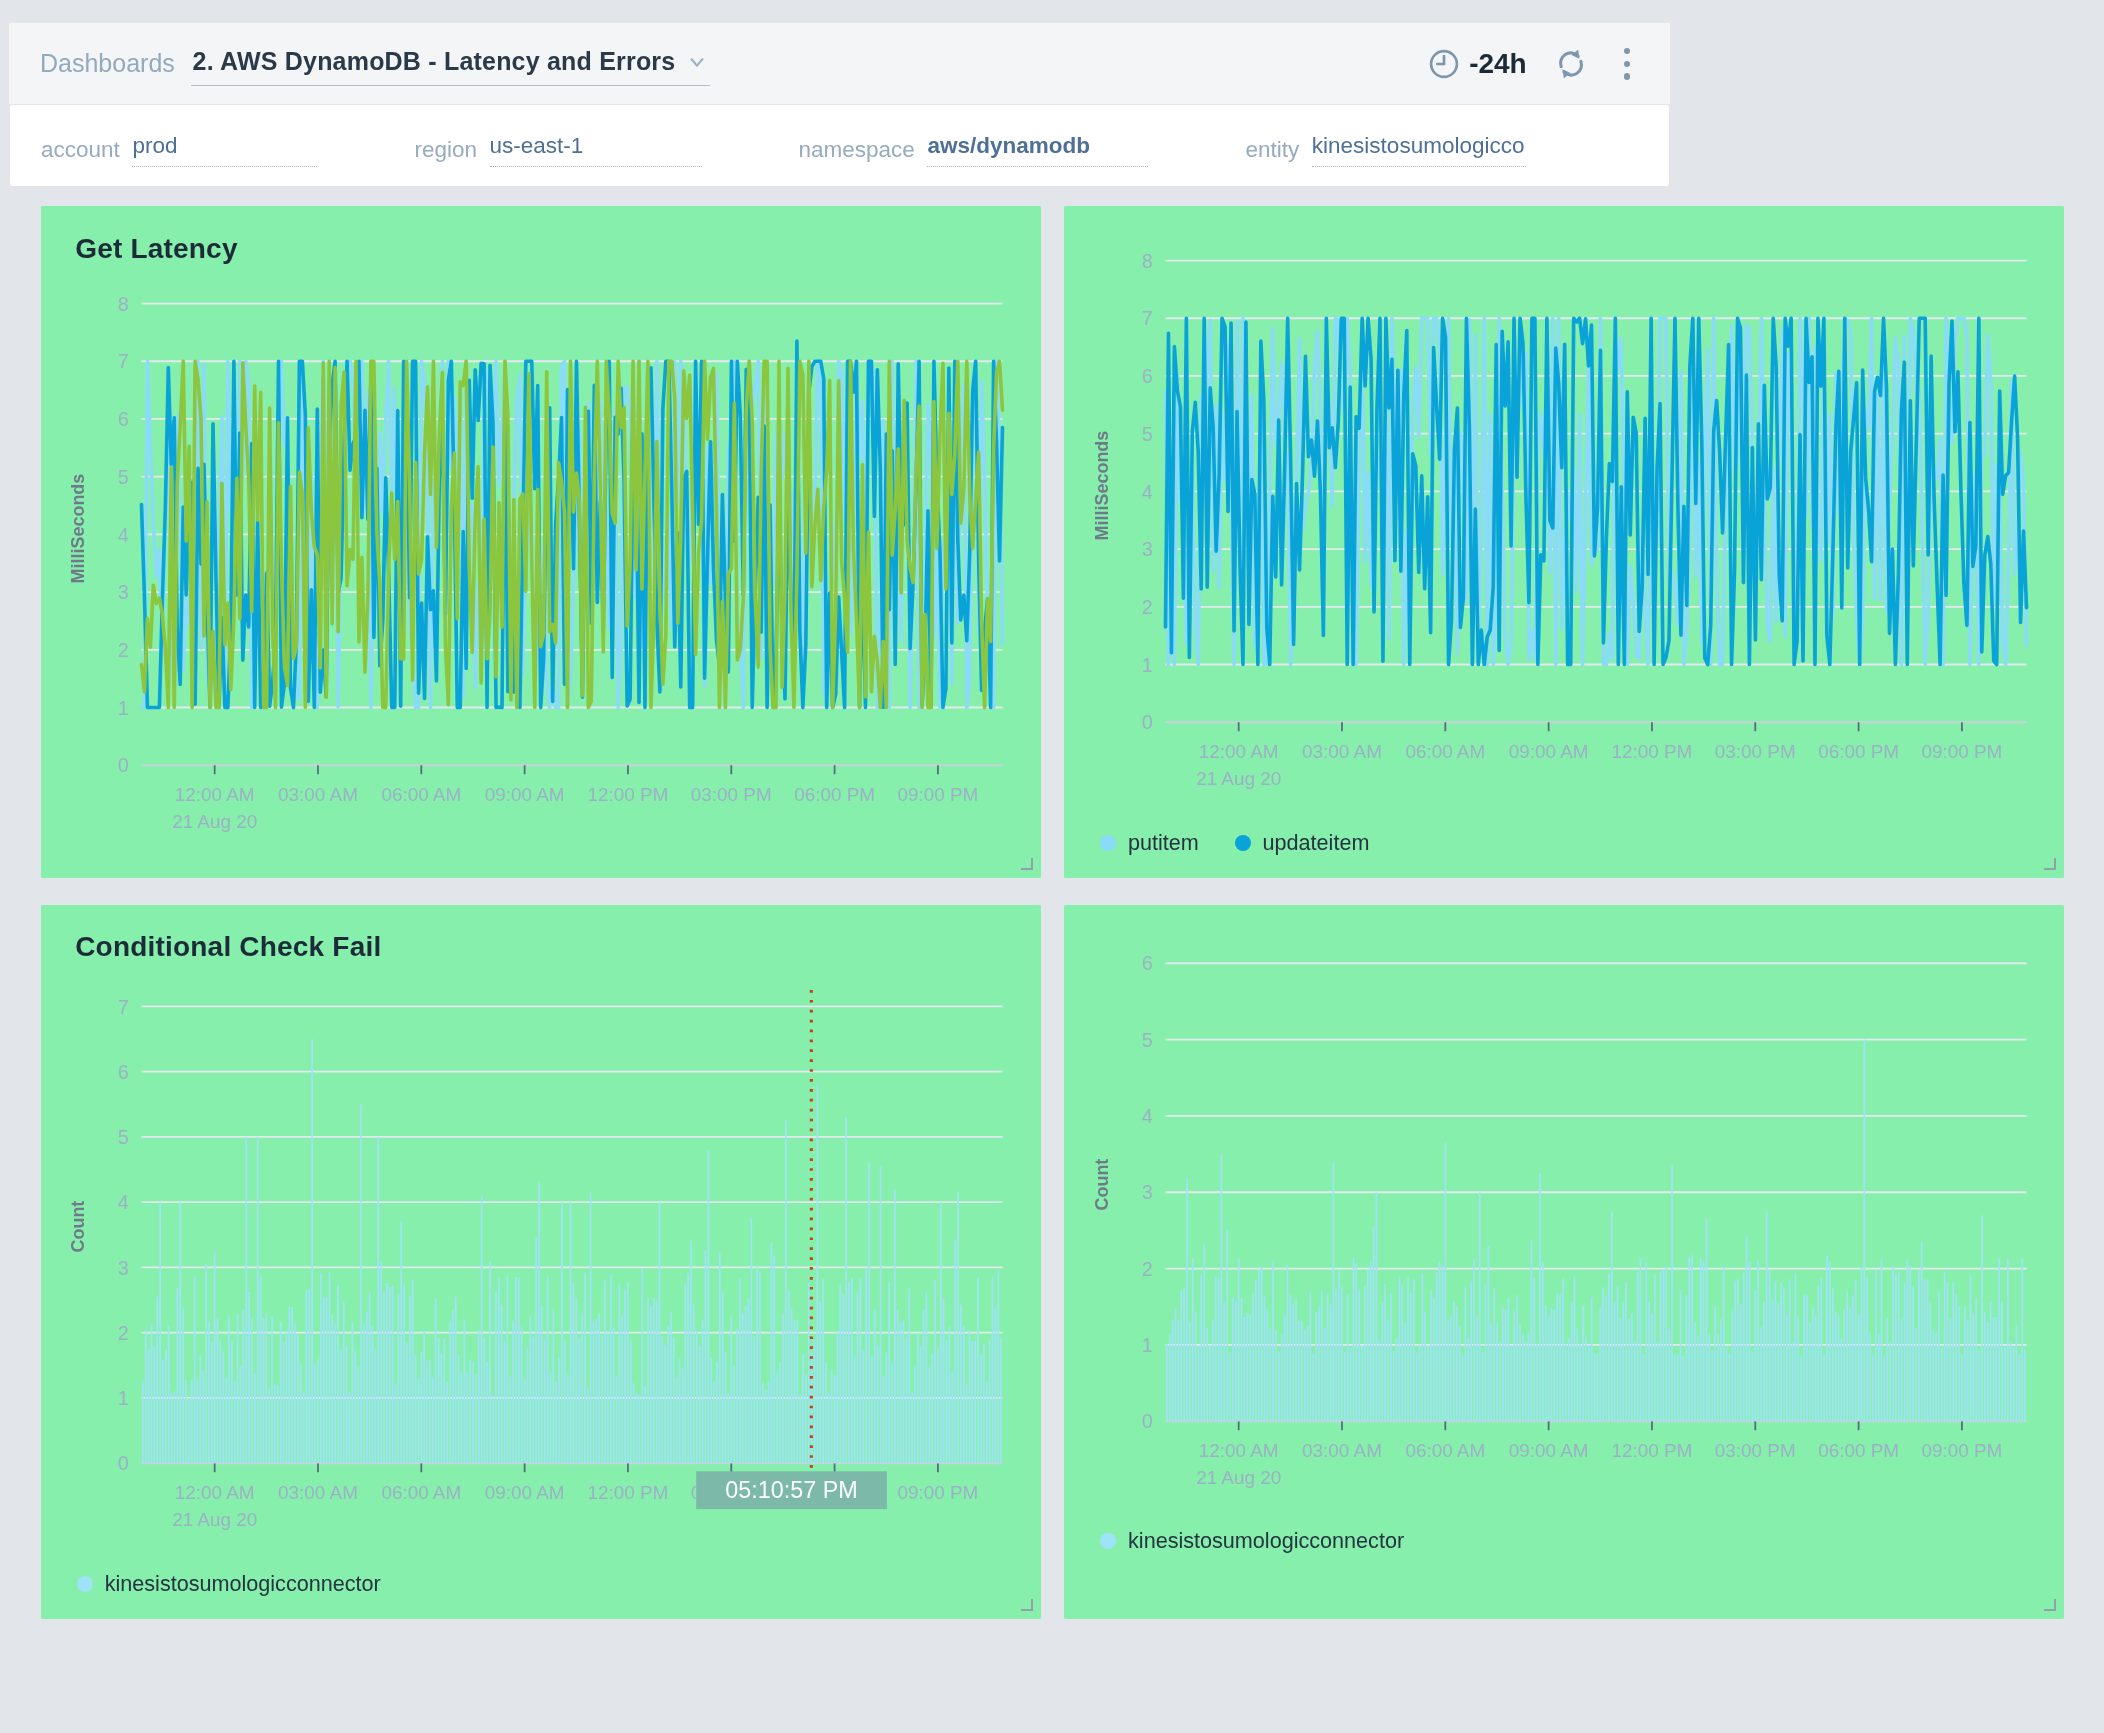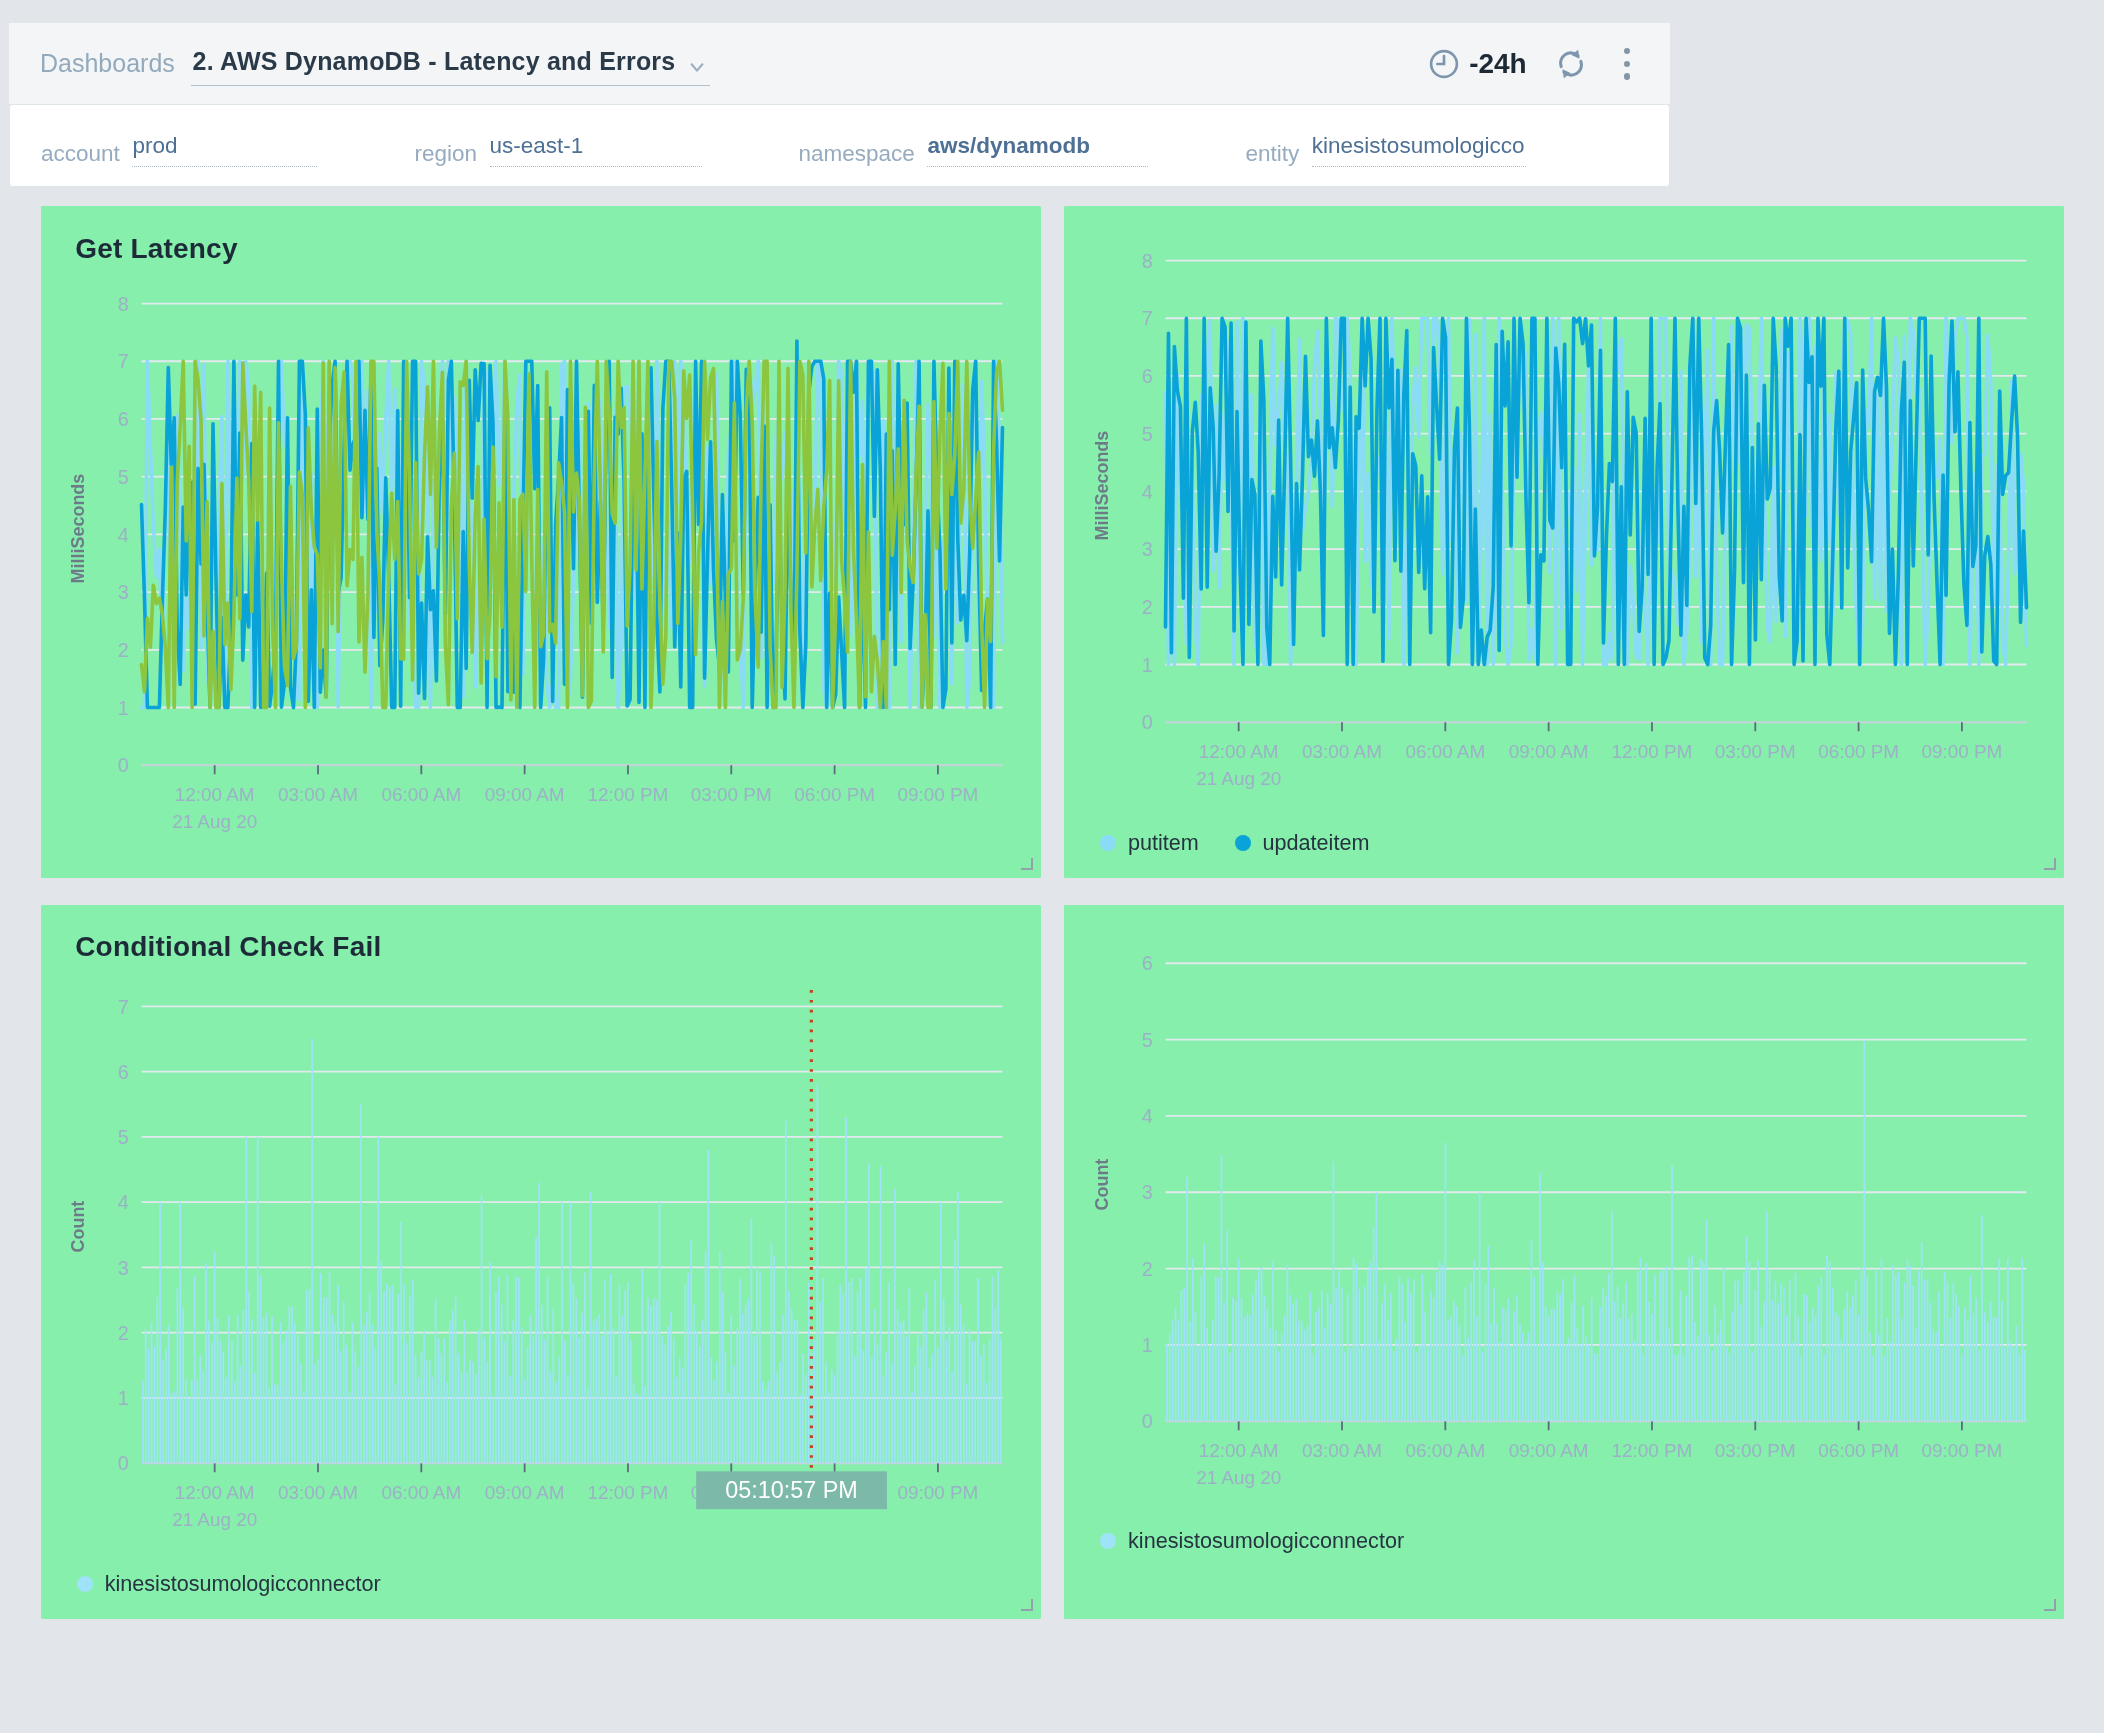--- a/index.html
+++ b/index.html
@@ -2,34 +2,34 @@
 <html style="font-size:14.4px"><head>
 <meta charset="utf-8">
 <style>
   * { box-sizing: border-box; margin: 0; padding: 0; }
   html,body { width: 2104px; background:#e2e5e9; font-family:"Liberation Sans", sans-serif; }
   .page { width:1679px; height:1734px; background:#e2e5e9; padding:23.4px 9px 0; position:relative; }
 
   
   .topbar { background:#f3f5f6; height:81px; display:flex; align-items:center; padding:0 31px; }
   .breadcrumb { font-size:25px; color:#93a9bd; margin-right:16px; cursor:pointer; }
-  .dash-title-wrap { display:flex; align-items:flex-end; gap:12.6px; border-bottom:1.8px solid #b3bfca; padding:5.4px 3.6px 9px 1.8px; cursor:pointer; }
+  .dash-title-wrap { display:flex; align-items:center; gap:12.6px; border-bottom:1.8px solid #b3bfca; padding:5.4px 3.6px 9px 1.8px; cursor:pointer; }
   .dash-title { font-size:25px; color:#2b3a49; font-weight:bold; letter-spacing:0.2px; }
   .chevron { width:18px; height:18px; }
   .top-actions { margin-left:auto; display:flex; align-items:center; gap:27px; }
   .time-wrap { display:flex; align-items:center; gap:9px; cursor:pointer; }
   .time-label { font-size:28px; color:#1d2a36; font-weight:bold; }
   .icon-btn { cursor:pointer; display:flex; align-items:center; }
   .kebab { display:flex; flex-direction:column; gap:6.3px; padding:3.6px 9px; cursor:pointer; }
   .kebab i { width:6.3px; height:6.3px; border-radius:50%; background:#8496a6; display:block; }
 
   
   .filterbar { background:#ffffff; border:0.9px solid #dfe6ea; border-radius:3.6px; height:83px;
                display:flex; align-items:center; padding:0 31px; gap:97px; overflow:hidden; }
-  .filter { display:flex; align-items:flex-end; gap:12.6px; white-space:nowrap;margin-top:8px; }
+  .filter { display:flex; align-items:center; gap:12.6px; white-space:nowrap;margin-top:8px; }
   .filter .flabel { font-size:22.5px; color:#96abbf; }
   .filter .fvalue { font-size:22.5px; color:#4e7095; border-bottom:1.8px dotted #a8b9c8; padding-bottom:7.2px; overflow:hidden; cursor:pointer; }
   .filter:nth-child(1) .fvalue { width:185px; }
   .filter:nth-child(2) .fvalue { width:212px; }
   .filter:nth-child(3) .fvalue { width:221px;font-weight:bold; }
   .filter:nth-child(4) .fvalue { width:214px; }
 
   
   .grid { display:grid; grid-template-columns:1fr 1fr; gap:25px 21.6px; padding:18px 31px 0; }
   .panel { background:#86efac; border:0.9px solid #e1e6ea; border-radius:2.7px; position:relative; padding:25px 23.4px 12.6px; }

